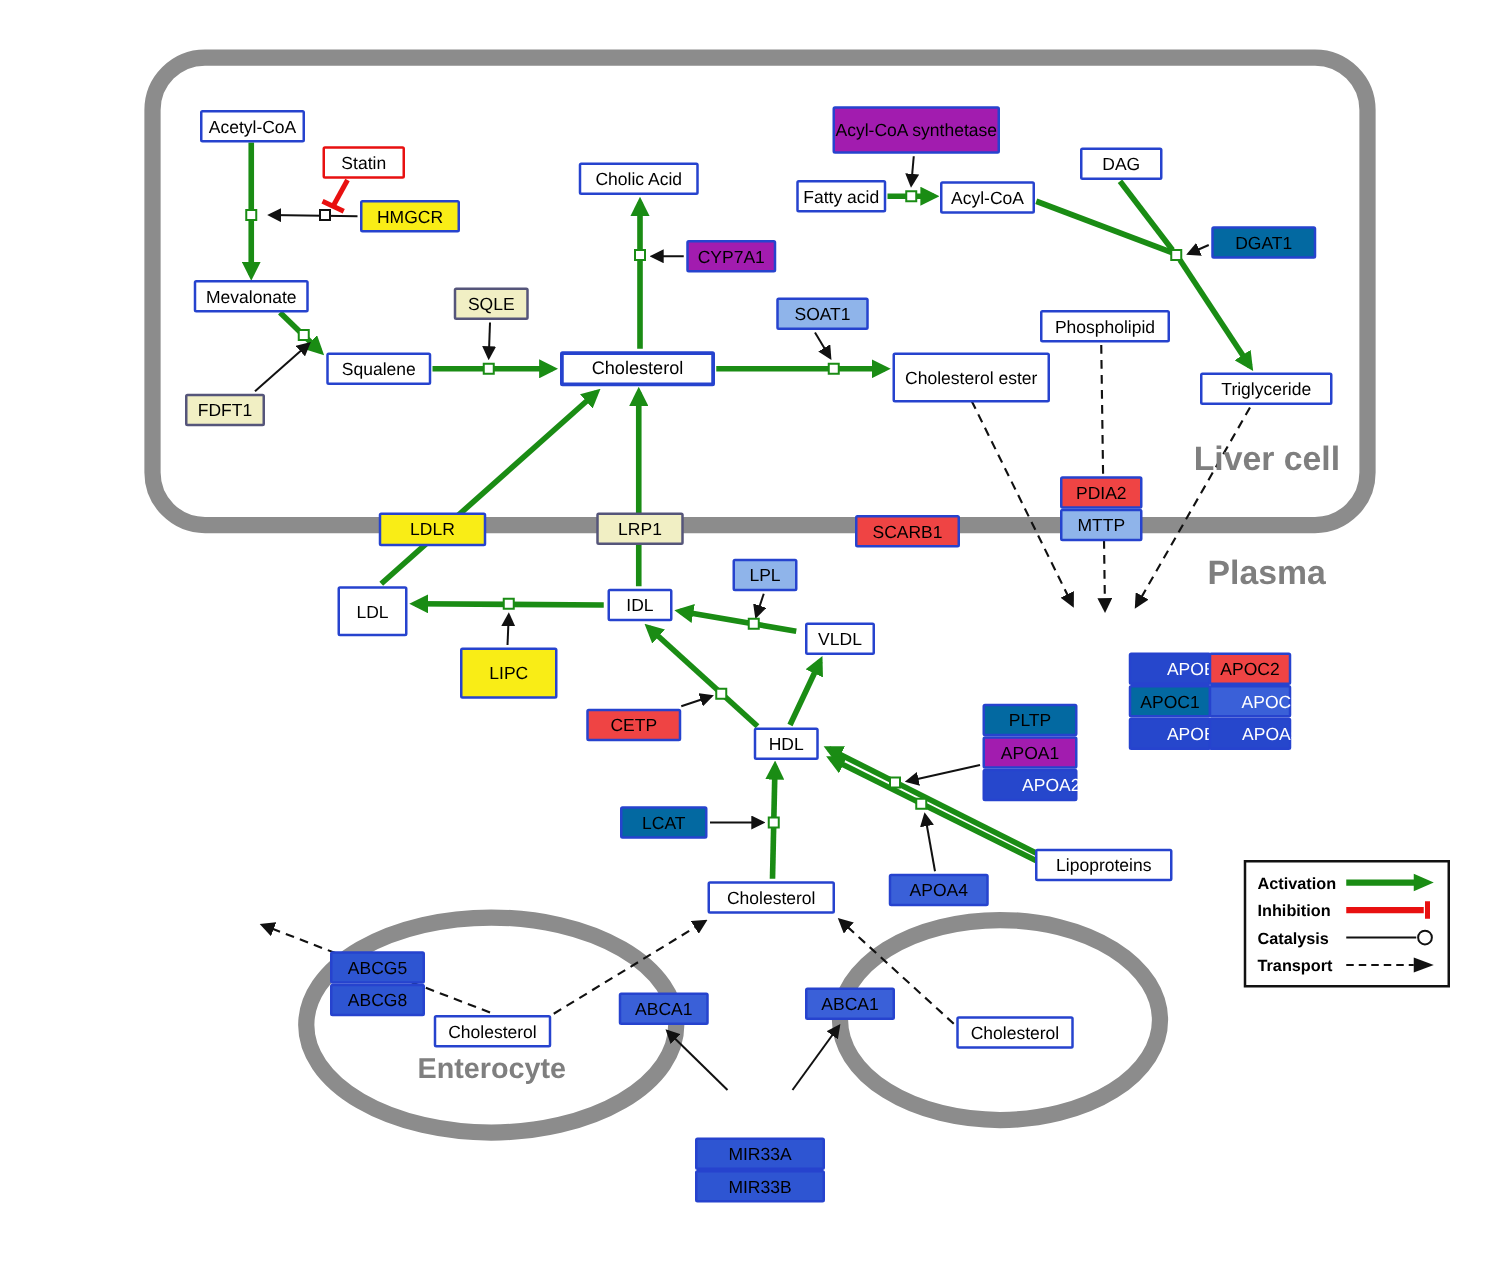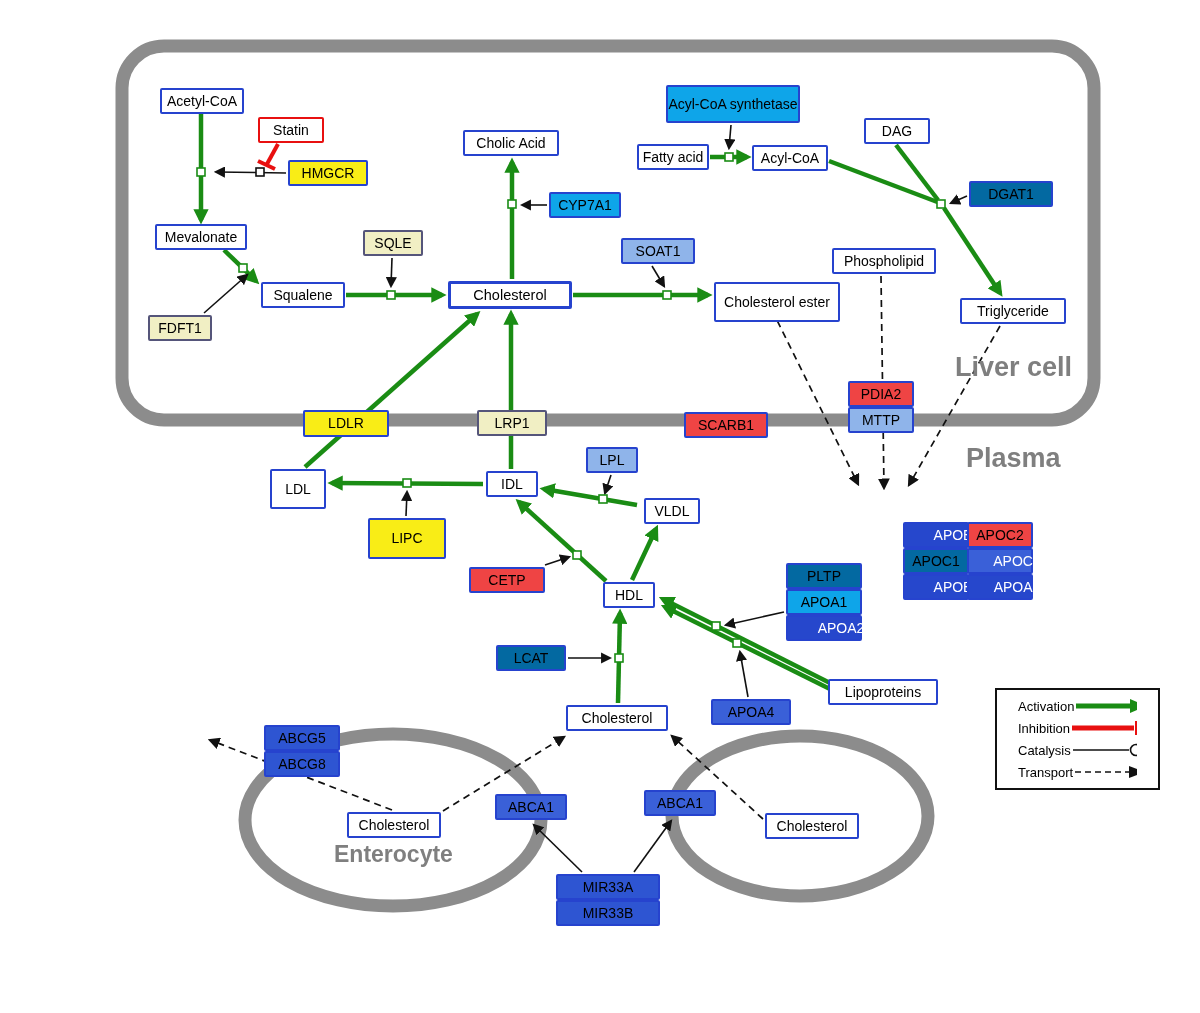--- a/index.html
+++ b/index.html
@@ -10,31 +10,31 @@
     position:absolute; display:flex; align-items:center; justify-content:center;
     text-align:center; font-size:14px; color:#000; background:#fff;
     border:2px solid #2643CE; border-radius:2px; line-height:1.15; cursor:pointer;
   }
   .thick { border-width:3px; font-size:14.5px; }
   .c-statin { border-color:#E81010; }
   .c-yellow   { background:#F9ED16; }
   .c-pale     { background:#F1EFC4; border-color:#55557A; }
   .c-lightest { background:#ef4444; }
   .c-light    { background:#8FB4EA; }
-  .c-med      { background:#0ea5e9;text-align:right; }
+  .c-med      { background:#a21caf;text-align:right; }
   .c-med2     { background:#0369a1; }
   .c-deep     { background:#3A60D8; }
-  .c-strong   { background:#2E55D2; }
+  .c-strong   { background:#2E55D2;margin-top:36px; }
   .c-dark     { background:#2647CC; }
   .tw { color:#ffffff;padding-left:34px; }
   .comp-label { position:absolute; font-weight:bold; color:#7F7F7F; cursor:default; }
   .legend {
     position:absolute; left:995px; top:688px; width:165px; height:102px;
-    background:#fff; border:2px solid #111; padding:6px 21px;
-    display:flex; flex-direction:column; justify-content:space-between;
+    background:#fff; border:2px solid #111; padding:6px 9px;
+    display:flex; flex-direction:column; justify-content:space-between;font-weight:bold;
   }
   .legend-row { display:flex; align-items:center; justify-content:space-between; height:20px; }
   .legend-row span { font-size:13px; color:#000; }
 </style>
 </head>
 <body>
 
 <div class="canvas">
 
   <svg class="layer" width="1200" height="1013">

